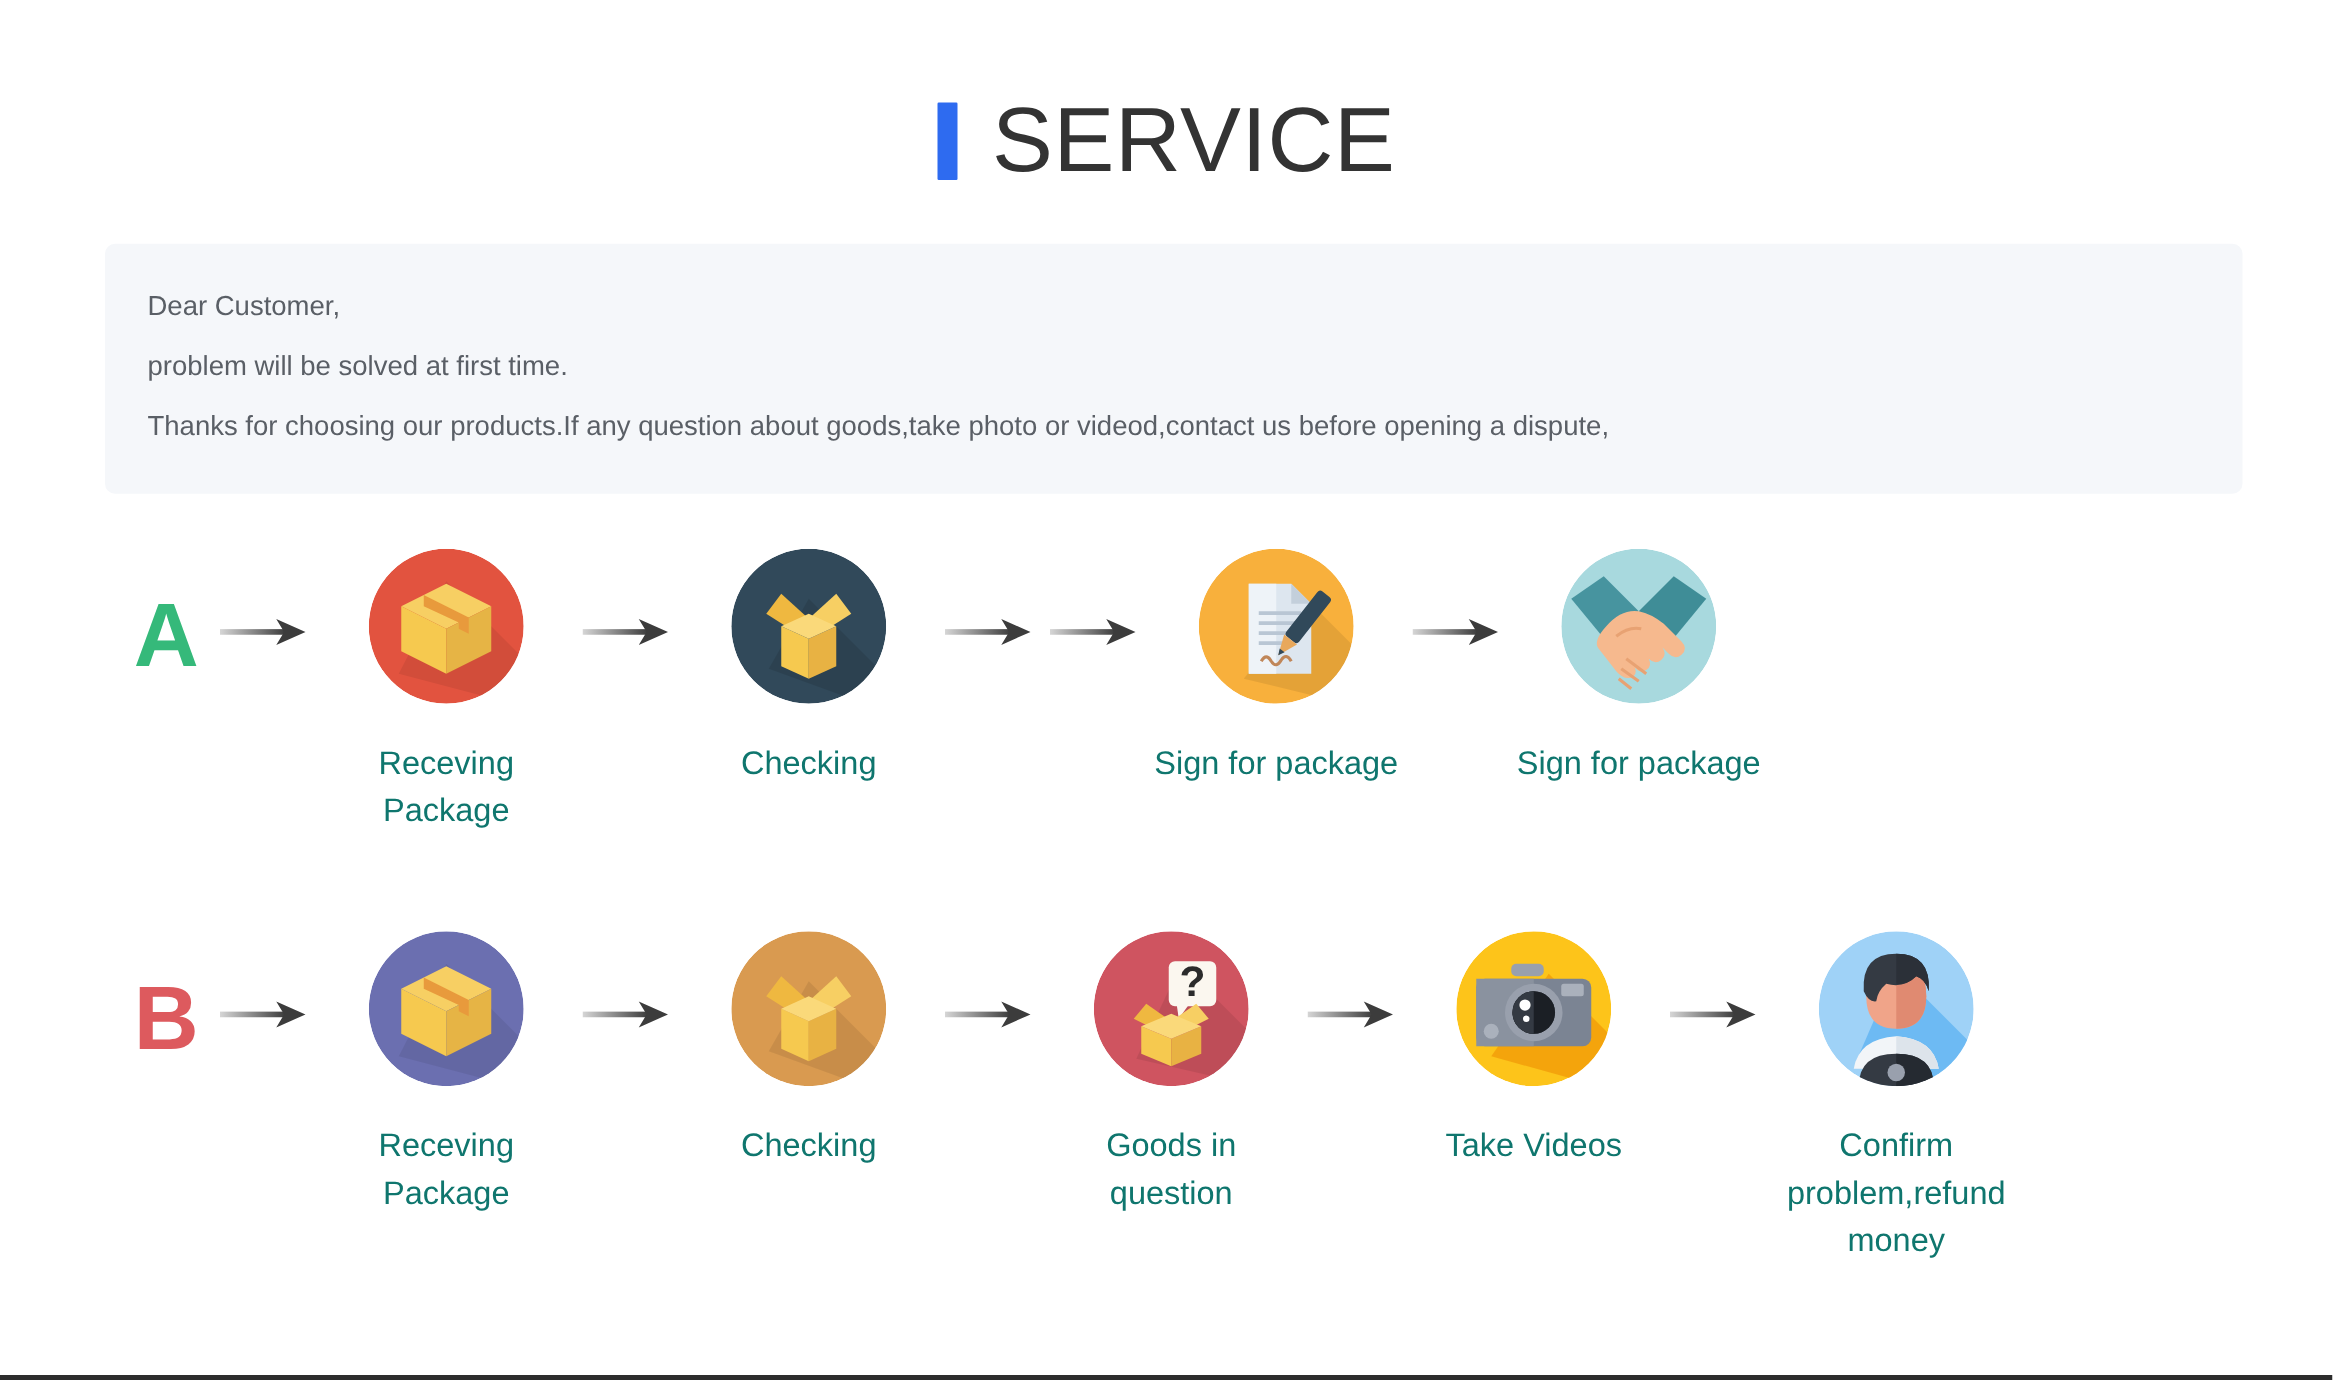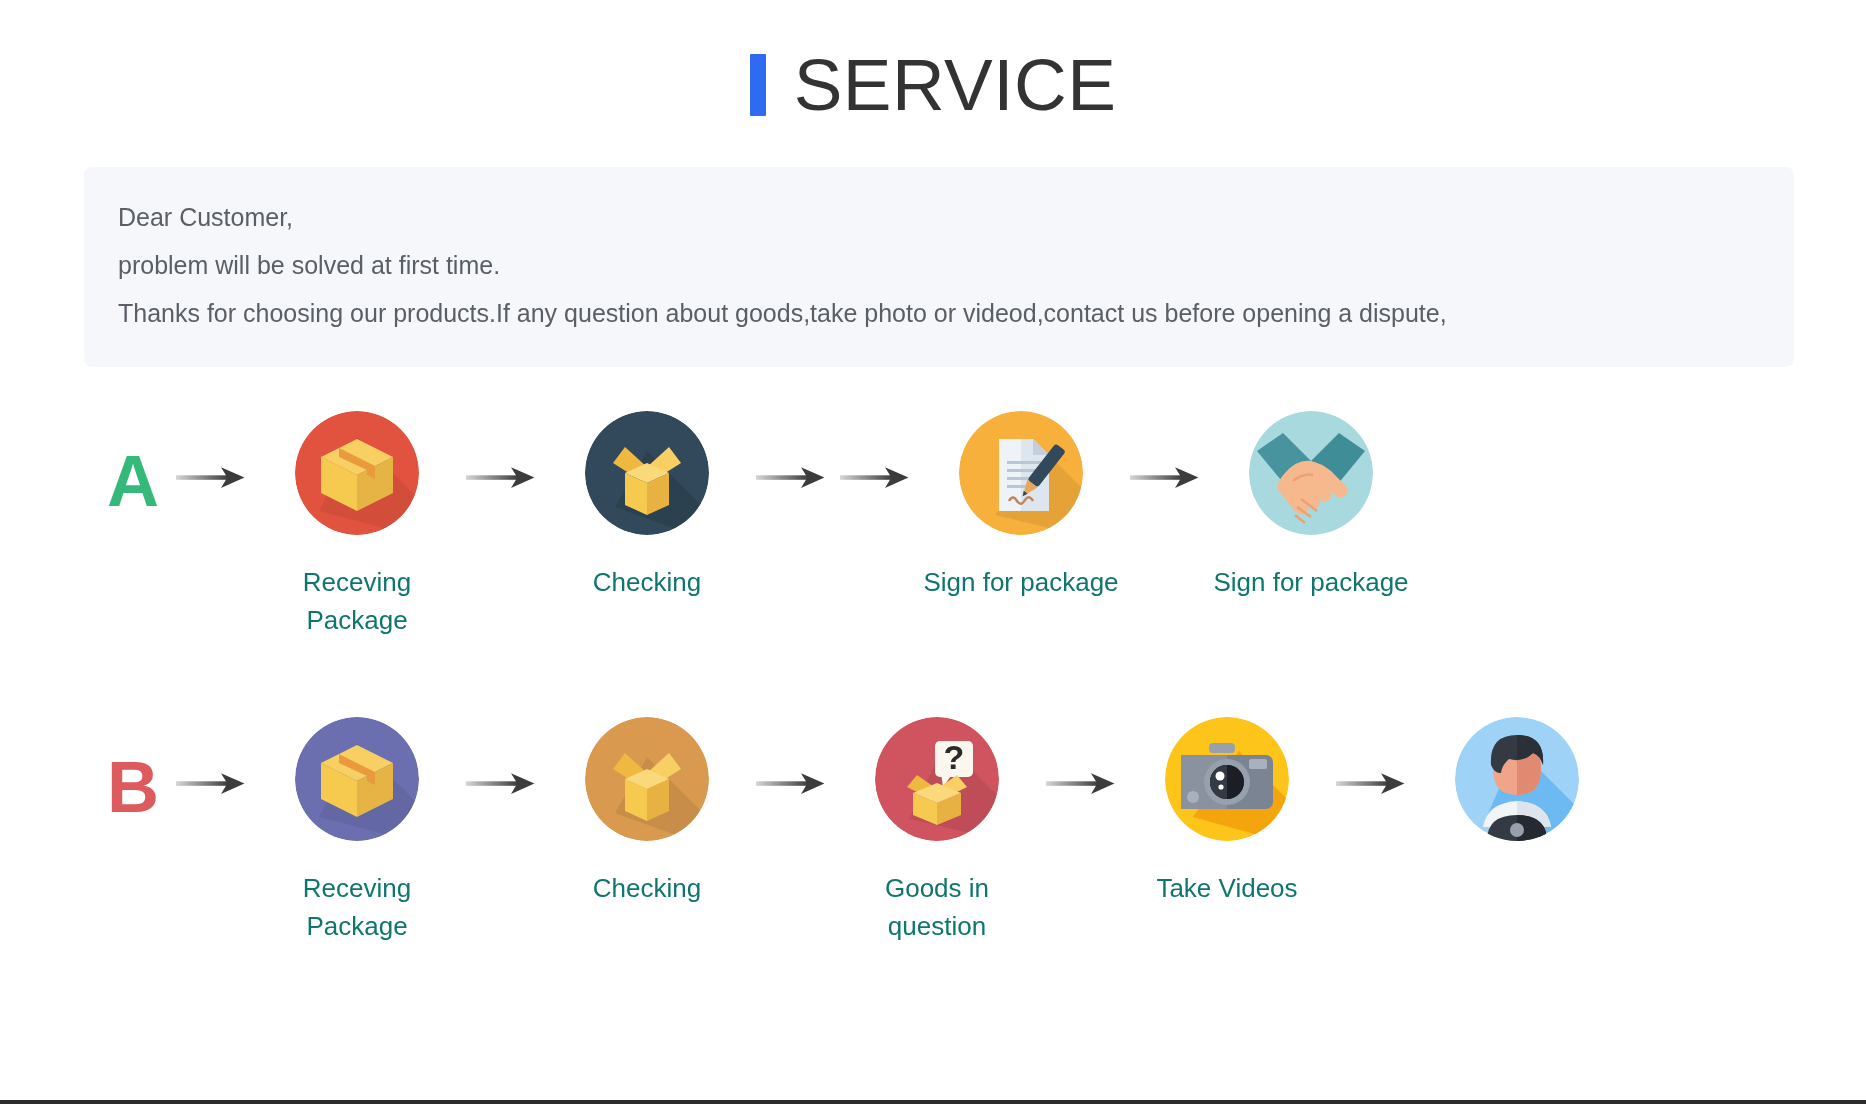--- a/index.html
+++ b/index.html
@@ -26,21 +26,21 @@
     position: absolute;
     left: 0;
     right: 0;
     bottom: 0;
     height: 4px;
     background: #2d2d2d;
   }
 
   
   .header {
-    padding-top: 48px;
+    padding-top: 76px;
     display: flex;
     justify-content: center;
     align-items: center;
   }
   .header-inner {
     display: flex;
     align-items: center;
     gap: 28px;
   }
   .title-bar {
@@ -60,21 +60,21 @@
   
   .notice {
     margin: 46px 72px 0 84px;
     background: #f5f7fa;
     border-radius: 8px;
     padding: 26px 34px 30px 34px;
     box-sizing: border-box;
   }
   .notice p {
     margin: 0;
-    font-size: 25px;
+    font-size: 22px;
     line-height: 48px;
     color: #5a5f66;
     font-weight: 400;
     white-space: nowrap;
   }
 
   
   .flow-row {
     display: flex;
     align-items: flex-start;
@@ -383,17 +383,18 @@
           <path d="M62 24 q24 0 24 28 q0 26-24 26z" fill="#e08a71"></path>
           <path d="M36 48 q-2-30 26-30 q28 0 26 30 q-3-10-10-12 q-10 10-24 6 q-7 6-8 14 q-6 1-10-8z" fill="#343a43"></path>
           <path d="M62 18 q28 0 26 30 q-3-10-10-12 q-7 7-16 6z" fill="#2b3038"></path>
           <path d="M28 110 q4-24 34-26 q30 2 34 26 z" fill="#f2f5f8"></path>
           <path d="M62 84 q30 2 34 26 l-34 0z" fill="#dde4eb"></path>
           <path d="M32 124 q0-26 30-26 q30 0 30 26 z" fill="#343a43"></path>
           <path d="M62 98 q30 0 30 26 l-30 0z" fill="#252a31"></path>
           <circle cx="62" cy="113" r="7" fill="#99a0ad"></circle>
         </svg>
       </div>
+      <div class="step-label">Confirm problem,refund money</div>
     </div>
   </div>
 
   <div class="bottom-rule"></div>
 </div>
 
 </body></html>

